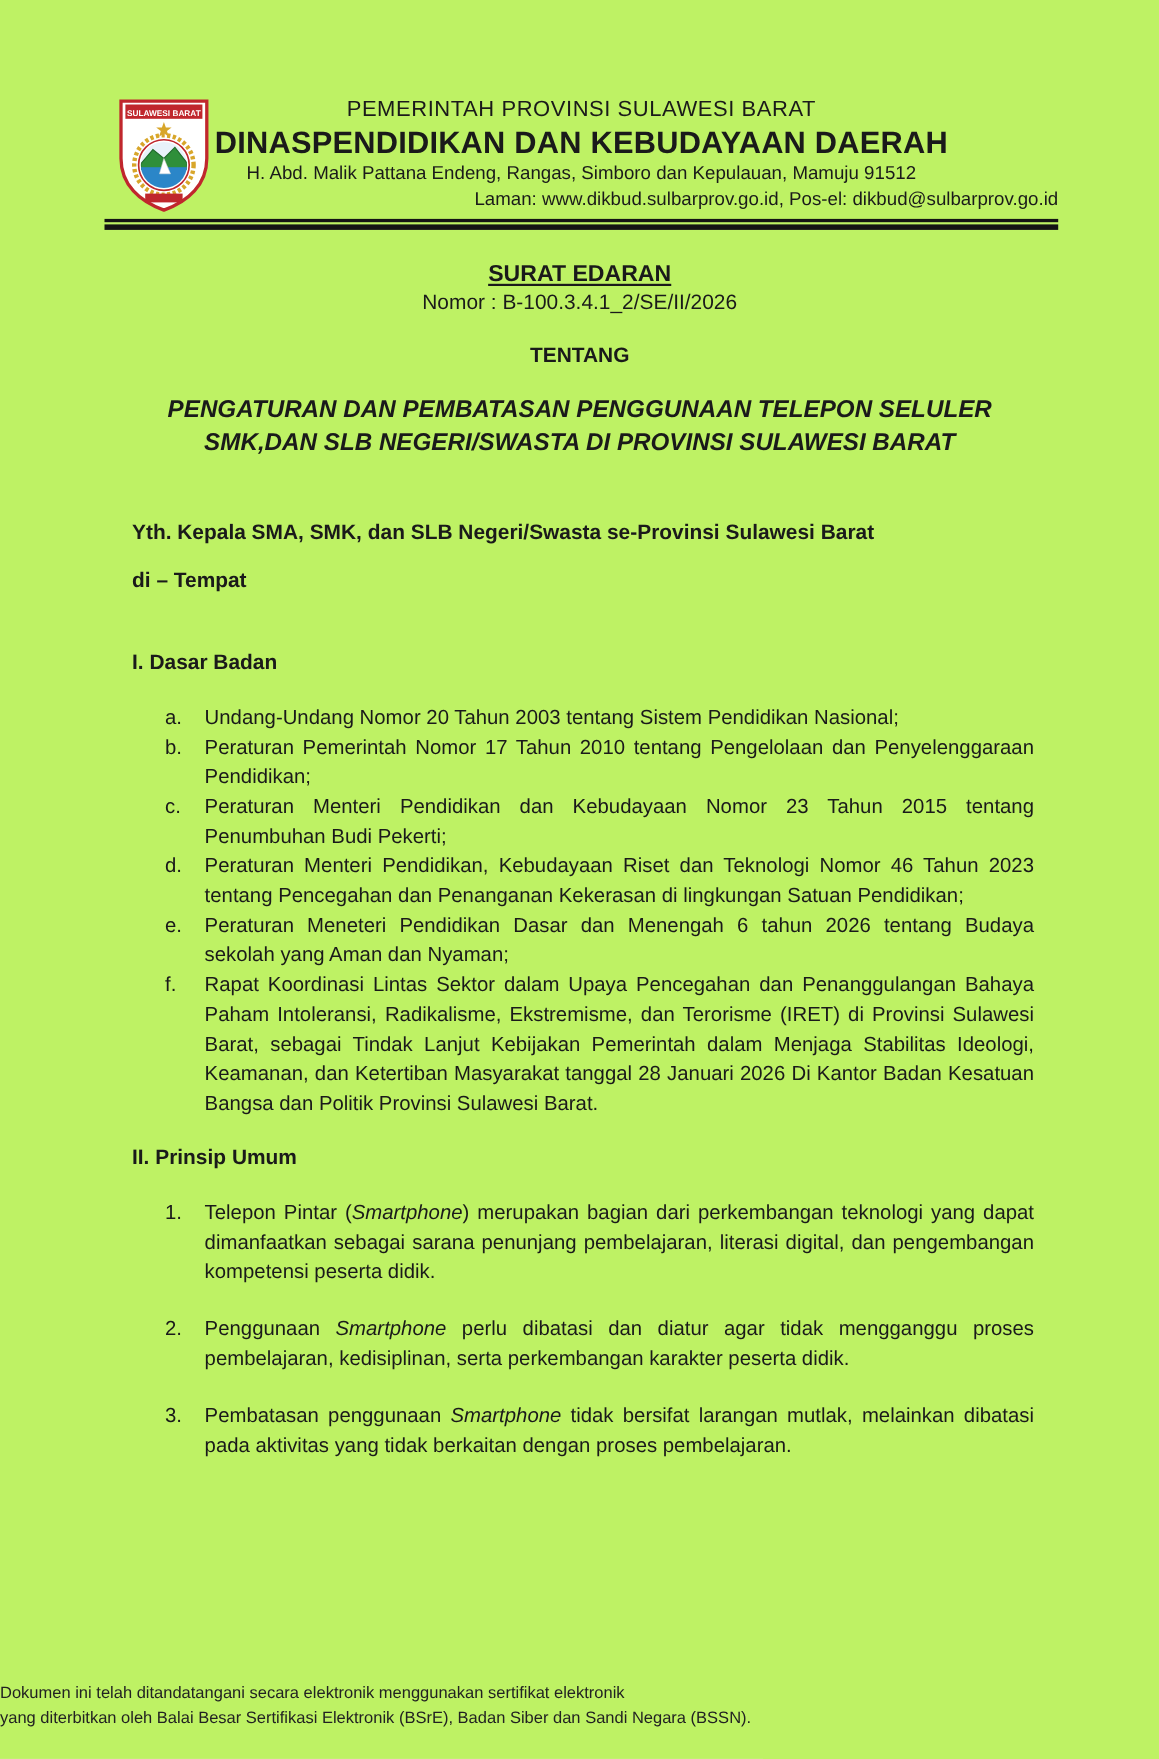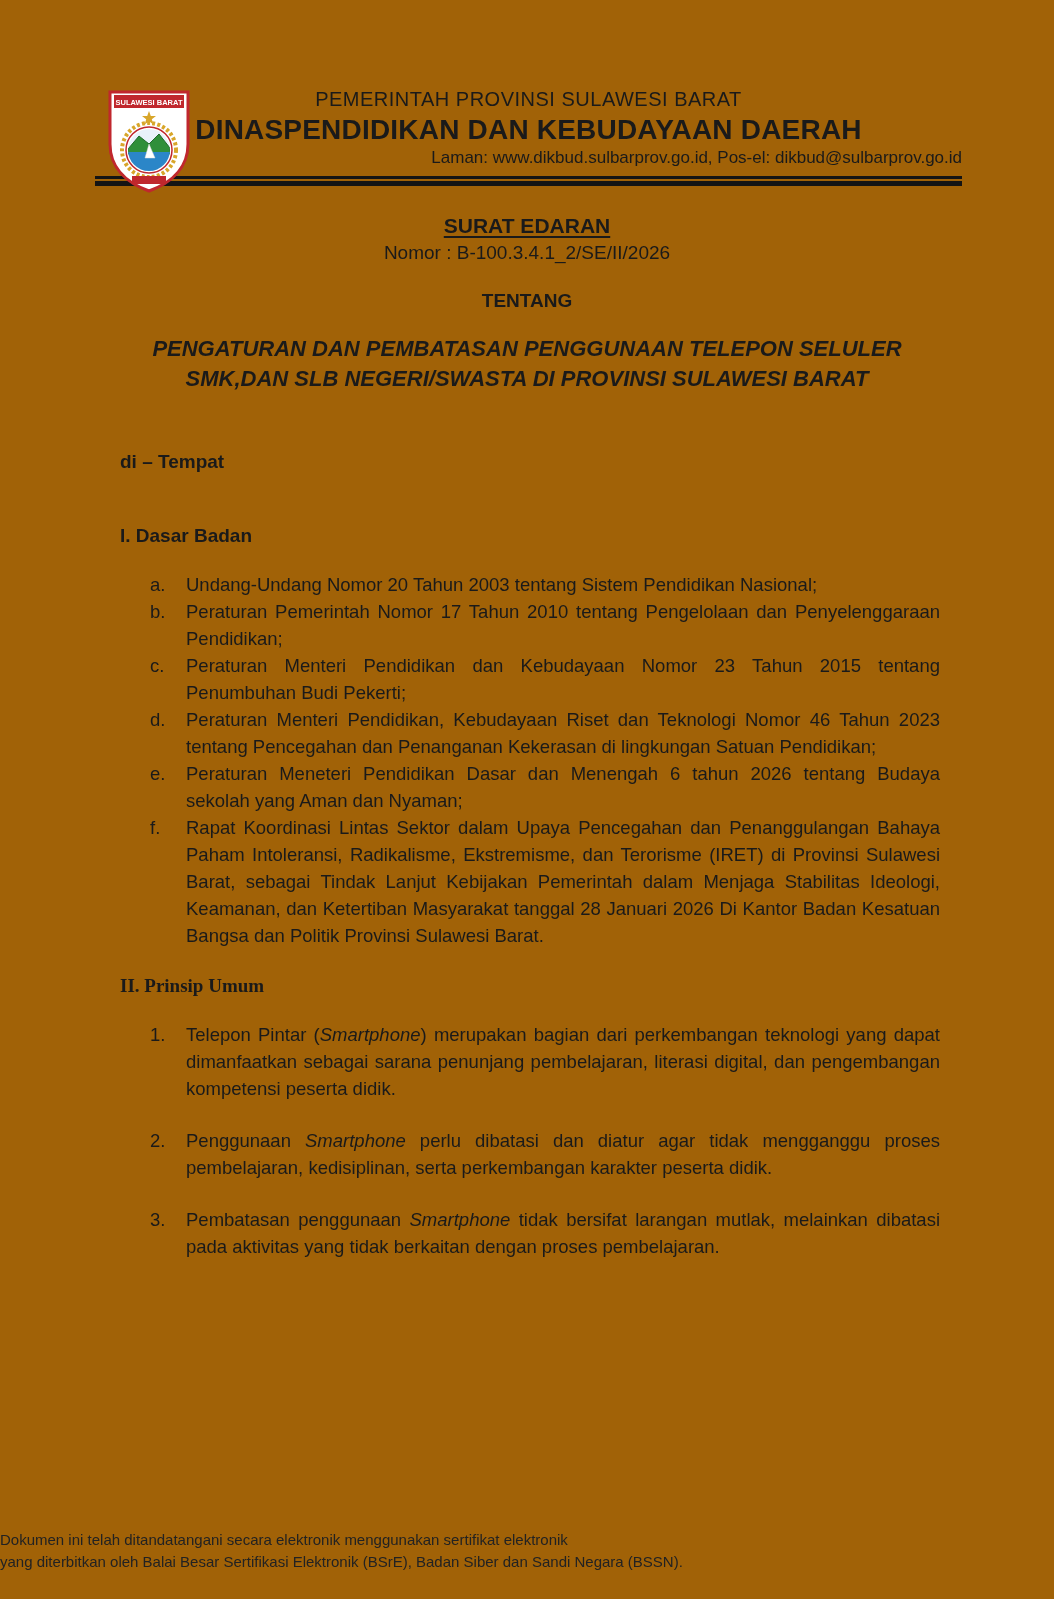--- a/index.html
+++ b/index.html
@@ -1,20 +1,20 @@
 <!DOCTYPE html>
 <html><head>
 <meta charset="utf-8">
 <style>
   html,body { margin:0; padding:0; background:#e9e9e9; }
   .page {
     position:relative;
     width:1054px; height:1599px;
     margin:0 auto;
-    background:#a16207;
+    background:#bef264;
     color:#1a1a1a;
     font-family:"Liberation Sans", sans-serif;
     overflow:hidden;
   }
   
   .letterhead {
     position:relative;
     margin:86px 92px 0 95px;
     text-align:center;
     padding-bottom:10px;
@@ -37,21 +37,21 @@
   .subject { font-size:22px; font-weight:bold; margin-top:22px; line-height:30px;font-style:italic; }
   
   .addressee { margin:57px 114px 0 120px; font-size:19px; font-weight:bold; }
   .addressee .place { margin-top:22px; }
   
   .section-heading {
     margin:0 114px 0 120px;
     font-size:19px; font-weight:bold;
   }
   .sec1 { margin-top:52px; }
-  .sec2 { margin-top:26px;font-family:Liberation Serif, serif; }
+  .sec2 { margin-top:26px; }
   .items { margin:24px 114px 0 150px; font-size:18.5px; }
   .li-row { display:flex; align-items:flex-start; }
   .li-marker { flex:0 0 36px; line-height:27px; }
   .li-text { flex:1 1 auto; text-align:justify; line-height:27px; }
   #items-1 .li-row { margin-bottom:25px; }
   .it { font-style:italic; }
   
   .footer {
     position:absolute; left:0; bottom:26px; width:100%;
     font-size:15px; line-height:22px; color:#222;
@@ -78,36 +78,38 @@
           <rect x="25" y="43" width="42" height="42" fill="#e8f2fa"></rect>
           <path d="M25 63 L36 50 L46 58 L56 48 L67 62 L67 68 L25 68 Z" fill="#2f8f3a" stroke="#1f6b2a" stroke-width="1"></path>
           <rect x="25" y="66" width="42" height="19" fill="#2b86c8"></rect>
           <polygon points="46,58 52,72 42,72" fill="#ffffff" stroke="#dddddd" stroke-width="0.5"></polygon>
         </g>
         <rect x="29" y="90" width="34" height="8" fill="#c0272d"></rect>
       </svg>
     </div>
     <div class="lh-line1">PEMERINTAH PROVINSI SULAWESI BARAT</div>
     <div class="lh-line2">DINASPENDIDIKAN DAN KEBUDAYAAN DAERAH</div>
+    <div class="lh-line3">H. Abd. Malik Pattana Endeng, Rangas, Simboro dan Kepulauan, Mamuju 91512</div>
     <div class="lh-line4">Laman: www.dikbud.sulbarprov.go.id, Pos-el: dikbud@sulbarprov.go.id</div>
     <div class="rule-top"></div>
     <div class="rule-bottom"></div>
   </div>
 
   <div class="title-block">
     <div class="doc-type">SURAT EDARAN</div>
     <div class="doc-number">Nomor : B-100.3.4.1_2/SE/II/2026</div>
     <div class="about">TENTANG</div>
     <div class="subject">
       <div>PENGATURAN DAN PEMBATASAN PENGGUNAAN TELEPON SELULER</div>
       <div>SMK,DAN SLB NEGERI/SWASTA DI PROVINSI SULAWESI BARAT</div>
     </div>
   </div>
 
   <div class="addressee">
+    <div>Yth. Kepala SMA, SMK, dan SLB Negeri/Swasta se-Provinsi Sulawesi Barat</div>
     <div class="place">di – Tempat</div>
   </div>
 
   <div class="section-heading sec1">I. Dasar Badan</div>
   <div class="items" id="items-0">
       <div class="li-row">
         <div class="li-marker">a.</div>
         <div class="li-text"><span>Undang-Undang Nomor 20 Tahun 2003 tentang Sistem Pendidikan Nasional;</span></div>
       </div>
       <div class="li-row">

